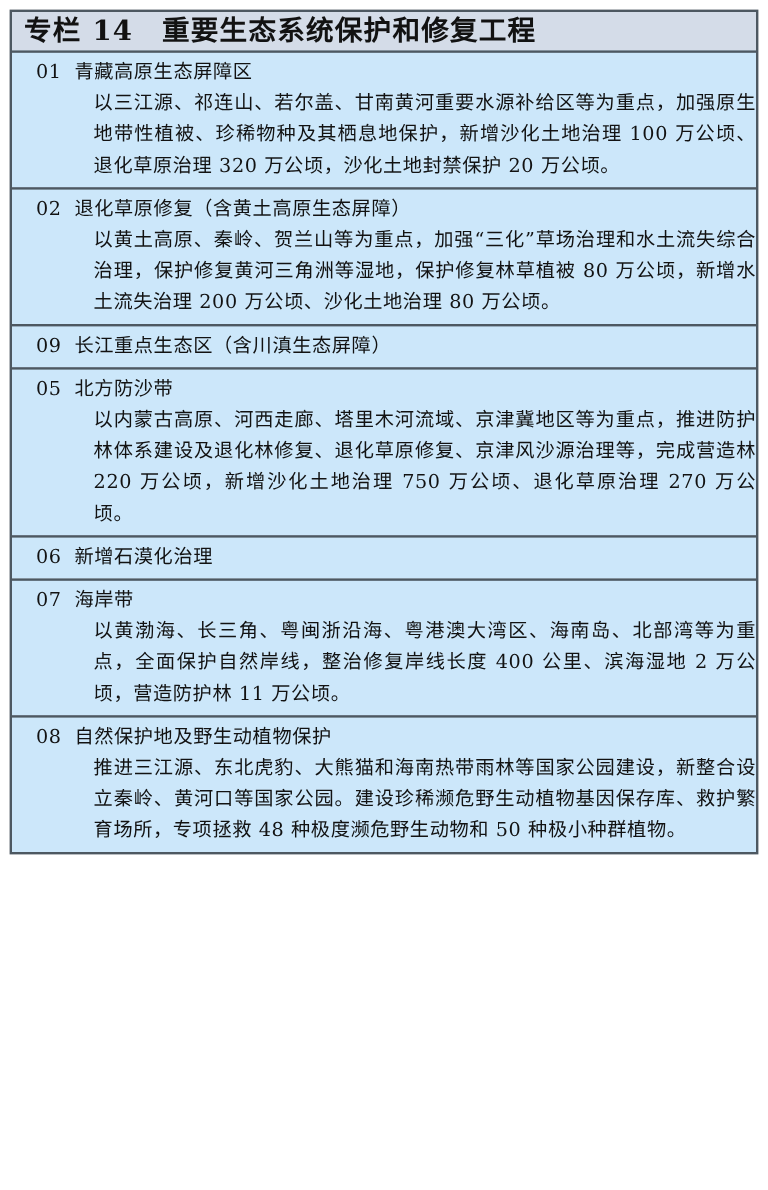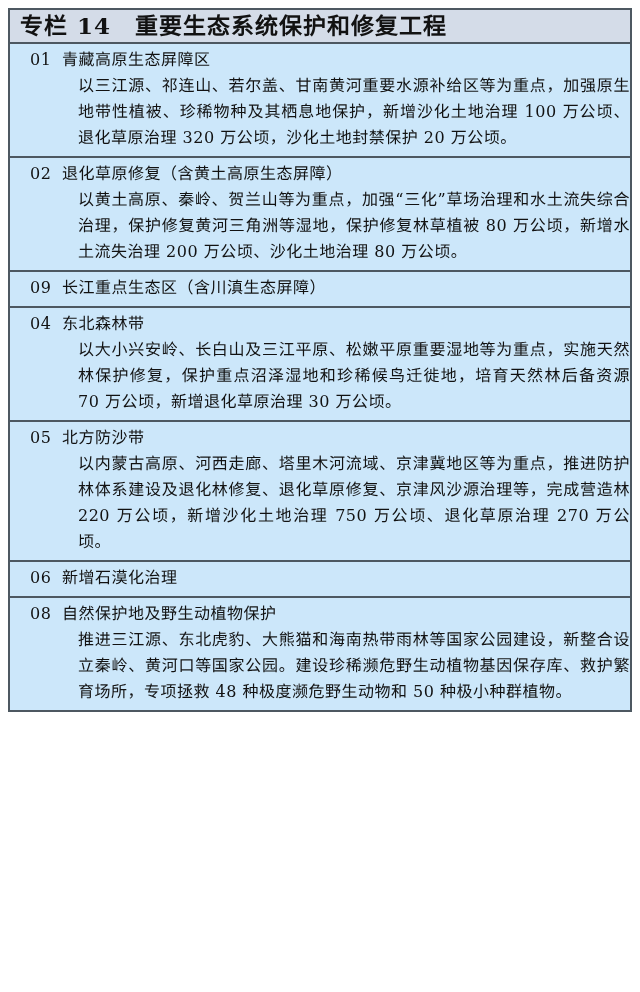--- a/index.html
+++ b/index.html
@@ -79,43 +79,43 @@
     <div class="sec-body">以黄土高原、秦岭、贺兰山等为重点，加强“三化”草场治理和水土流失综合治理，保护修复黄河三角洲等湿地，保护修复林草植被 80 万公顷，新增水土流失治理 200 万公顷、沙化土地治理 80 万公顷。</div>
   </div>
 
   <div class="section">
     <div class="sec-head">
       <span class="sec-num">09</span>
       <span class="sec-title">长江重点生态区（含川滇生态屏障）</span>
     </div>
   </div>
 
-  <div class="section">
-    <div class="sec-head">
-      <span class="sec-num">04</span>
-      <span class="sec-title">东北森林带</span>
-    </div>
-    <div class="sec-body">以大小兴安岭、长白山及三江平原、松嫩平原重要湿地等为重点，实施天然林保护修复，保护重点沼泽湿地和珍稀候鸟迁徙地，培育天然林后备资源 70 万公顷，新增退化草原治理 30 万公顷。</div>
-  </div>
 
   <div class="section">
     <div class="sec-head">
       <span class="sec-num">05</span>
       <span class="sec-title">北方防沙带</span>
     </div>
     <div class="sec-body">以内蒙古高原、河西走廊、塔里木河流域、京津冀地区等为重点，推进防护林体系建设及退化林修复、退化草原修复、京津风沙源治理等，完成营造林 220 万公顷，新增沙化土地治理 750 万公顷、退化草原治理 270 万公顷。</div>
   </div>
 
   <div class="section">
     <div class="sec-head">
       <span class="sec-num">06</span>
       <span class="sec-title">新增石漠化治理</span>
     </div>
   </div>
 
+  <div class="section">
+    <div class="sec-head">
+      <span class="sec-num">07</span>
+      <span class="sec-title">海岸带</span>
+    </div>
+    <div class="sec-body">以黄渤海、长三角、粤闽浙沿海、粤港澳大湾区、海南岛、北部湾等为重点，全面保护自然岸线，整治修复岸线长度 400 公里、滨海湿地 2 万公顷，营造防护林 11 万公顷。</div>
+  </div>
 
   <div class="section">
     <div class="sec-head">
       <span class="sec-num">08</span>
       <span class="sec-title">自然保护地及野生动植物保护</span>
     </div>
     <div class="sec-body">推进三江源、东北虎豹、大熊猫和海南热带雨林等国家公园建设，新整合设立秦岭、黄河口等国家公园。建设珍稀濒危野生动植物基因保存库、救护繁育场所，专项拯救 48 种极度濒危野生动物和 50 种极小种群植物。</div>
   </div>
 </div>
 

